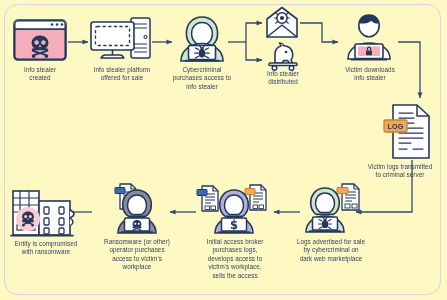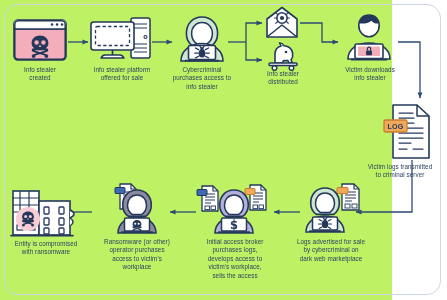--- a/index.html
+++ b/index.html
@@ -1,18 +1,18 @@
 <!DOCTYPE html>
 <html><head>
 <meta charset="utf-8">
 <style>
   html,body{margin:0;padding:0;background:#ffffff;}
   body{width:447px;height:300px;overflow:hidden;
        font-family:"Liberation Sans","DejaVu Sans",sans-serif;}
-  #canvas{position:relative;width:392px;height:300px;background:#bef264;}
+  #canvas{position:relative;width:447px;height:300px;background:#fef9c3;}
   .frame{position:absolute;left:4px;top:4px;width:437px;height:291px;
          border:1.2px solid #cfd6e4;border-radius:14px;box-sizing:border-box;}
   .icon{position:absolute;}
   .cap{position:absolute;text-align:center;color:#2c3e63;
        font-size:6.3px;line-height:8.4px;letter-spacing:.05px;}
   svg{display:block;overflow:visible;}
   .ln{stroke:#2e4a73;stroke-width:1.3;fill:none;}
 </style>
 </head>
 <body>

